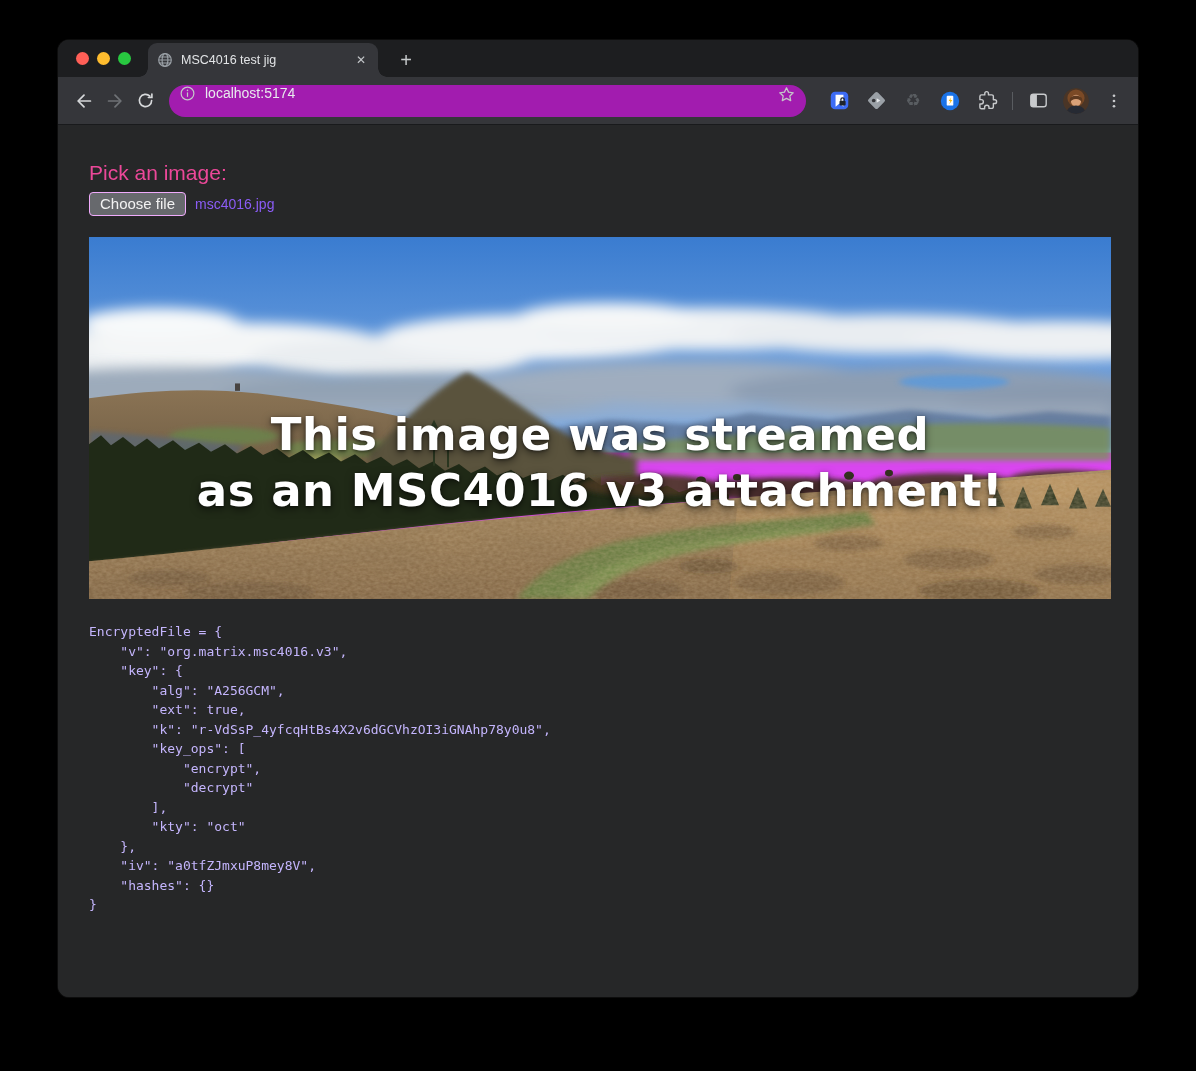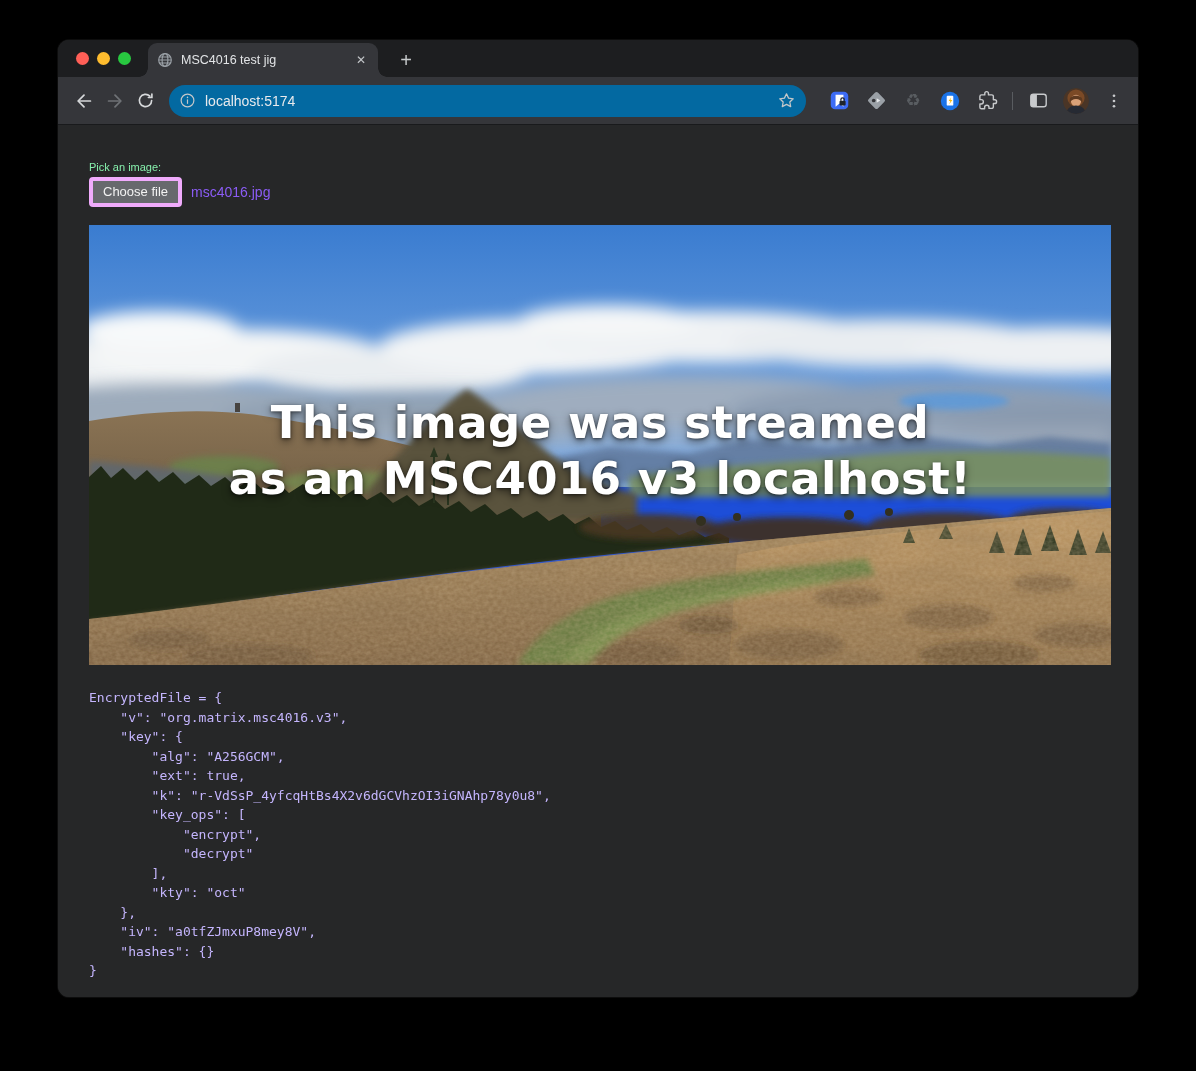--- a/index.html
+++ b/index.html
@@ -29,36 +29,36 @@
   .tab::after  { right:-9px; background:radial-gradient(circle at 100% 0, rgba(0,0,0,0) 8.5px, #35363a 9px); }
   .tab-title { flex:1; margin-left:8px; font-size:12.5px; color:#e2e4e6; white-space:nowrap; overflow:hidden; }
   .tab-close { width:18px; height:18px; display:flex; align-items:center; justify-content:center;
     color:#c3c6c9; font-size:12px; border-radius:4px; }
   .newtab { width:28px; height:28px; margin:0 0 3px 14px; display:flex; align-items:center; justify-content:center;
     color:#c7cacc; font-size:20px; font-weight:300; border-radius:50%; }
   
   .toolbar { height:48px; background:#35363a; flex:0 0 auto; display:flex; align-items:center;
     padding:0 10px; border-bottom:1px solid #191a1c; }
   .navbtn { width:31px; height:31px; display:flex; align-items:center; justify-content:center; border-radius:50%; flex:0 0 auto; }
-  .omnibox { width:637px; height:32px; margin-left:8px; background:#0369a1; border-radius:16px;
-    display:flex; align-items:center; padding:0 10px 0 10px; flex:0 0 auto; }
+  .omnibox { width:637px; height:32px; margin-left:8px; background:#a21caf; border-radius:16px;
+    display:flex; align-items:flex-start; padding:0 10px 0 10px; flex:0 0 auto; }
   .omni-url { margin-left:9px; font-size:14px; color:#e8eaed; flex:1; }
   .ext-row { margin-left:auto; display:flex; align-items:center; gap:13px; padding-right:2px; }
   .ext { width:24px; height:24px; display:flex; align-items:center; justify-content:center; }
   .sep { width:1px; height:18px; background:#595c60; }
   .recycle-glyph { font-size:17px; color:#595d61; line-height:1; }
   .avatar { width:26px; height:26px; border-radius:50%; overflow:hidden; flex:0 0 auto; }
   
   .page { flex:1; background:#262728; padding:36px 0 0 31px; position:relative; }
-  .picker-label { color:#86efac; font-size:11px; }
+  .picker-label { color:#ec4899; font-size:21px; }
   .file-row { margin-top:7px; display:flex; align-items:center; height:24px; }
-  .file-btn { background:#67696d; color:#f2f2f2; font-size:13px; line-height:16px;
-    padding:3px 10px; border-radius:4px; border:4px solid #f0abfc; font-family:"Liberation Sans",sans-serif; }
+  .file-btn { background:#67696d; color:#f2f2f2; font-size:15px; line-height:16px;
+    padding:3px 10px; border-radius:4px; border:1px solid #f0abfc; font-family:"Liberation Sans",sans-serif; }
   .file-name { color:#8b5cf6; font-size:14px; margin-left:9px; }
-  .hero { position:relative; width:1022px; height:440px; margin-top:21px; background:#1d4ed8; }
+  .hero { position:relative; width:1022px; height:362px; margin-top:21px; background:#d946ef; }
   .hero svg { position:absolute; left:0; top:0; width:100%; height:100%; display:block; }
   .hero-text { position:absolute; left:0; right:0; top:170px; text-align:center;
     font-family:"DejaVu Sans", sans-serif; font-weight:bold; font-size:45px; line-height:56px;
     color:#fff; letter-spacing:0.5px;
     text-shadow:0 3px 8px rgba(0,0,0,0.55), 0 1px 3px rgba(10,10,10,0.5); }
   .codeblock { margin-top:23px; font-family:"DejaVu Sans Mono", monospace; font-size:13px;
     line-height:19.5px; color:#c4b5fd; }
   .code-line { white-space:pre; }
 </style>
 </head>
@@ -313,21 +313,21 @@
           <path d="M1006,328 L1014,306 L1022,328 Z"></path>
           <path d="M814,318 L820,303 L826,318 Z" fill="#2c381f"></path>
             <path d="M850,314 L857,299 L864,314 Z" fill="#2c381f"></path>
         </g>
 
         <path d="M0,394 C110,382 300,355 400,344 C480,335 560,326 640,318 C760,307 900,294 1022,283 L1022,440 L0,440 Z" fill="#c49a63" filter="url(#grain)" opacity="0.5"></path>
         <path d="M0,394 C110,382 300,355 400,344 C480,335 560,326 640,318 C760,307 900,294 1022,283 L1022,440 L0,440 Z" fill="#000" filter="url(#clump)" opacity="0.4"></path>
       </svg>
       <div class="hero-text">
         <div>This image was streamed</div>
-        <div>as an MSC4016 v3 localhost!</div>
+        <div>as an MSC4016 v3 attachment!</div>
       </div>
     </div>
 
     <div class="codeblock">
       <div class="code-line">EncryptedFile = {</div>
       <div class="code-line">    "v": "org.matrix.msc4016.v3",</div>
       <div class="code-line">    "key": {</div>
       <div class="code-line">        "alg": "A256GCM",</div>
       <div class="code-line">        "ext": true,</div>
       <div class="code-line">        "k": "r-VdSsP_4yfcqHtBs4X2v6dGCVhzOI3iGNAhp78y0u8",</div>

